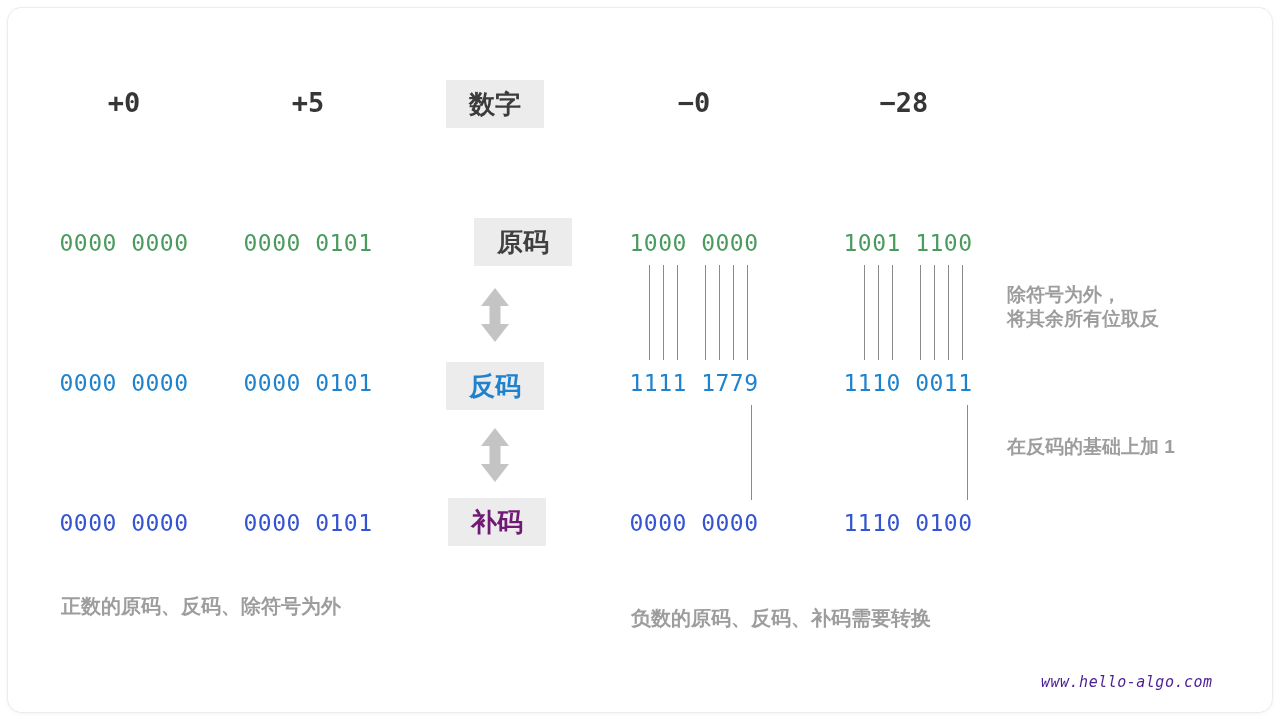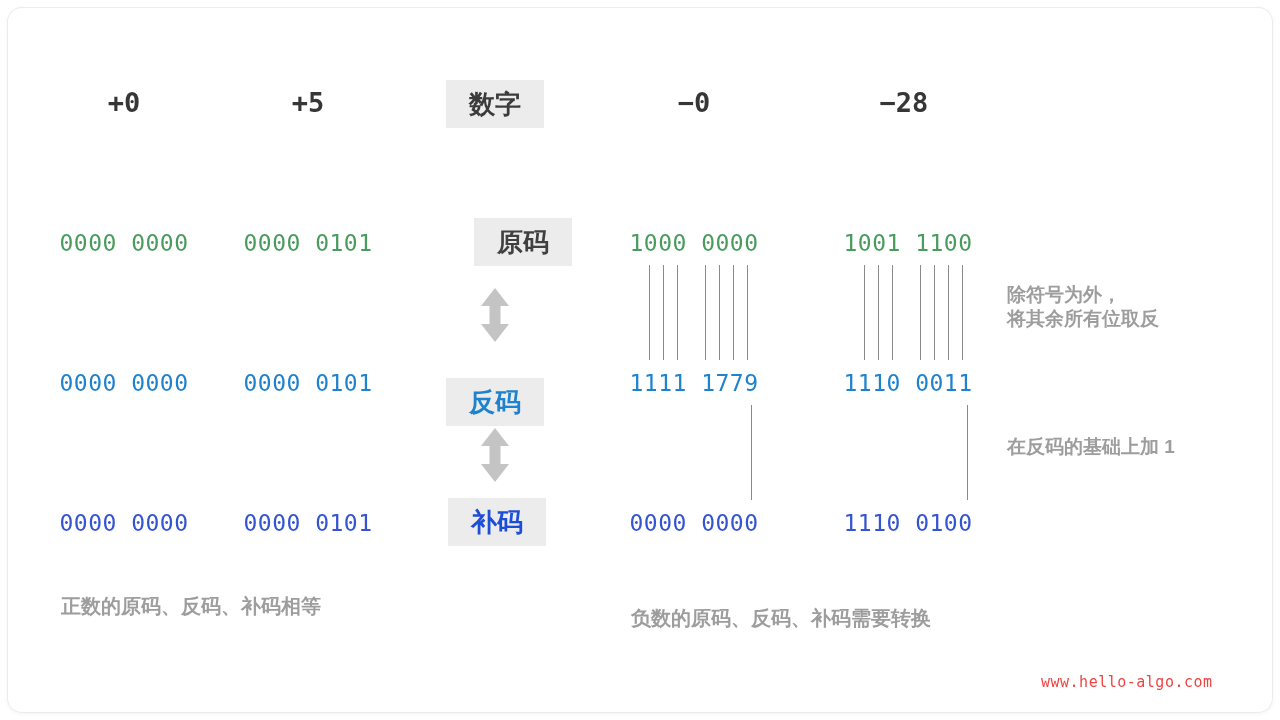--- a/index.html
+++ b/index.html
@@ -50,21 +50,21 @@
     border-radius: 0;
     text-align: center;
     font-size: 26px;
     font-weight: bold;
     line-height: 48px;
     height: 48px;
   }
   .chip-number { color: #3b3b3b; }
   .chip-true   { color: #404040; margin-left: 28px; }
   .chip-inv    { color: #1f82cd; }
-  .chip-comp   { color: #1d4ed8; }
+  .chip-comp   { color: #701a75; }
 
   
   .bits {
     font-family: "DejaVu Sans Mono", "Liberation Mono", monospace;
     font-size: 23px;
     letter-spacing: 0.5px;
     text-align: center;
     line-height: 30px;
     white-space: pre;
   }
@@ -92,23 +92,24 @@
   .caption {
     color: #9d9d9d;
     font-size: 20px;
     font-weight: bold;
     line-height: 28px;
     white-space: nowrap;
   }
   .watermark {
     font-family: "DejaVu Sans Mono", "Liberation Mono", monospace;
     font-size: 15px;
-    color: #ef4444;
+    color: #4c1d95;
     letter-spacing: 0.5px;
     white-space: nowrap;
+    font-style: italic;
   }
 </style>
 </head>
 <body>
 
 <div id="canvas">
   <div class="card-frame"></div>
 
   <div class="stage">
 
@@ -129,21 +130,21 @@
     <div class="abs chip chip-true" style="left:446px; top:218px; width:98px;">原码</div>
 
     <div class="abs bits c-green" style="left:614px; top:228px; width:160px;">1000 0000</div>
 
     <div class="abs bits c-green" style="left:828px; top:228px; width:160px;">1001 1100</div>
 
     <div class="abs bits c-blue" style="left:44px; top:368px; width:160px;">0000 0000</div>
 
     <div class="abs bits c-blue" style="left:228px; top:368px; width:160px;">0000 0101</div>
 
-    <div class="abs chip chip-inv" style="left:446px; top:378px; width:98px;">反码</div>
+    <div class="abs chip chip-inv" style="left:446px; top:362px; width:98px;">反码</div>
 
     <div class="abs bits c-blue" style="left:614px; top:368px; width:160px;">1111 1779</div>
 
     <div class="abs bits c-blue" style="left:828px; top:368px; width:160px;">1110 0011</div>
 
     <div class="abs bits c-indigo" style="left:44px; top:508px; width:160px;">0000 0000</div>
 
     <div class="abs bits c-indigo" style="left:228px; top:508px; width:160px;">0000 0101</div>
 
     <div class="abs chip chip-comp" style="left:448px; top:498px; width:98px;">补码</div>
@@ -181,20 +182,20 @@
     <div class="abs vline" style="left:962px; top:265px; height:95px;"></div>
 
     <div class="abs vline" style="left:751px; top:405px; height:95px;"></div>
     <div class="abs vline" style="left:967px; top:405px; height:95px;"></div>
 
     <div class="abs note" style="left:1007px; top:283px; width:250px;">除符号为外，
 将其余所有位取反</div>
 
     <div class="abs note" style="left:1007px; top:435px; width:250px;">在反码的基础上加  1</div>
 
-    <div class="abs caption" style="left:61px; top:592px;">正数的原码、反码、补码相等</div>
+    <div class="abs caption" style="left:61px; top:592px;">正数的原码、反码、除符号为外</div>
 
     <div class="abs caption" style="left:631px; top:592px;margin-top:12px;">负数的原码、反码、补码需要转换</div>
 
     <div class="abs watermark" style="left:1041px; top:673px;">www.hello-algo.com</div>
 
   </div>
 </div>
 
 </body></html>

